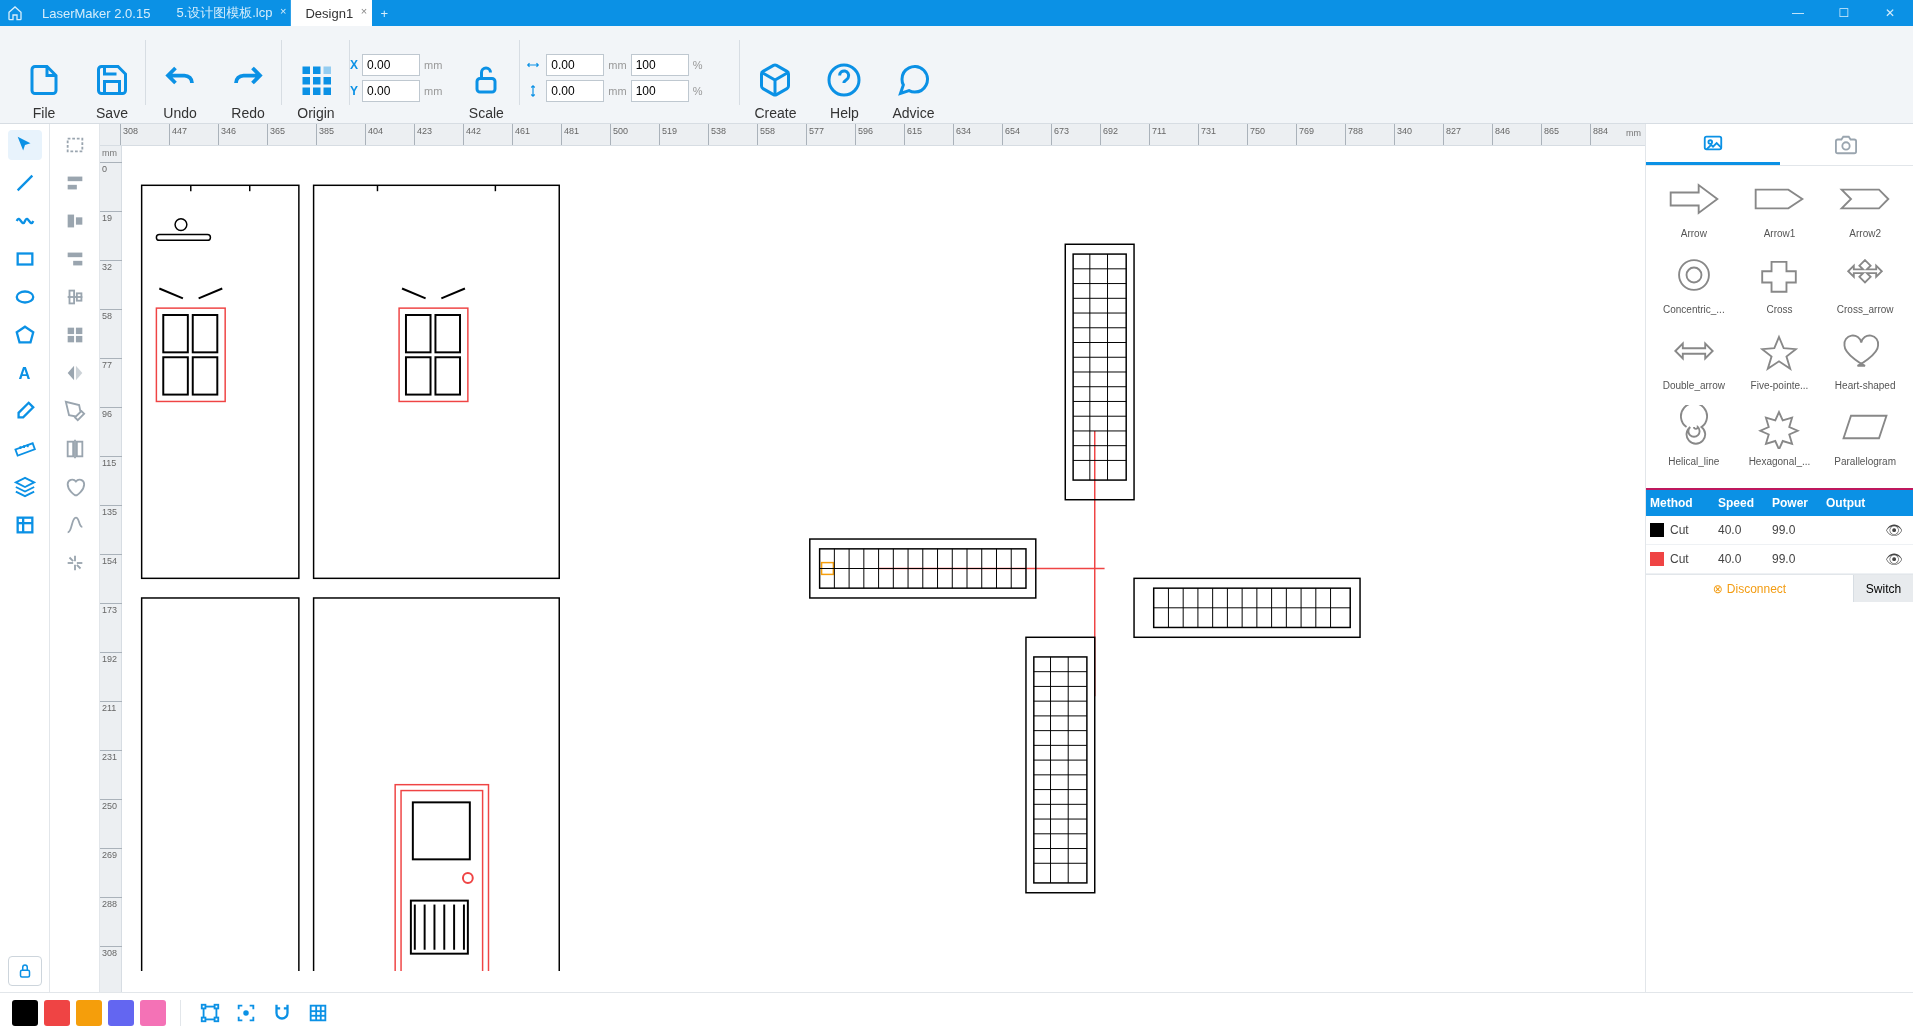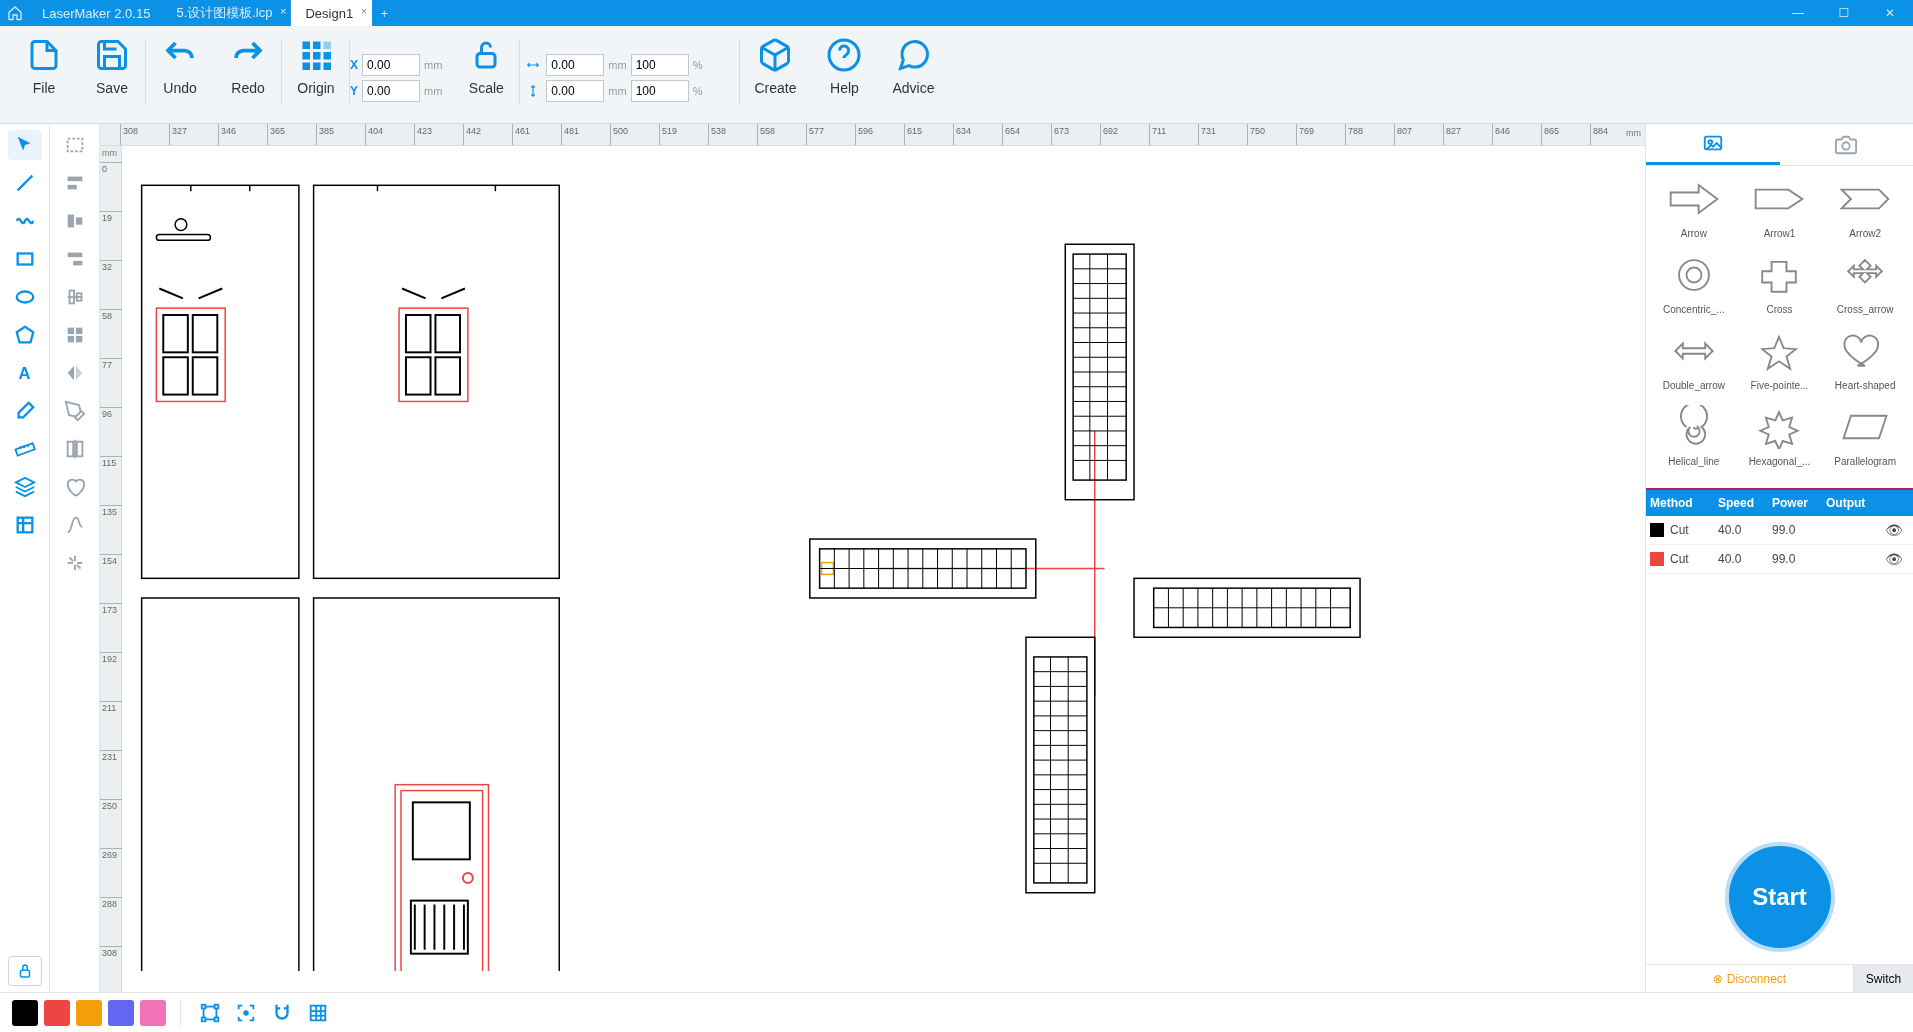--- a/index.html
+++ b/index.html
@@ -10,21 +10,21 @@
 .titlebar .app-name { padding: 0 12px; color: #d6edfb; }
 .tab { height: 26px; display:flex; align-items:center; padding:0 18px 0 14px; position:relative; font-size:13px; border-right:1px solid rgba(255,255,255,0.15);}
 .tab .closex { position:absolute; right:4px; top:5px; font-size:11px; }
 .tab.blue { background:#0b91e5; color:#d6edfb; }
 .tab.white { background:#fff; color:#333; }
 .tab-add { width:24px; display:flex; align-items:center; justify-content:center; color:#d6edfb;}
 .win-controls { position:absolute; right:0; top:0; height:26px; display:flex; }
 .win-btn { width:46px; display:flex; align-items:center; justify-content:center; color:#d6edfb; font-size:12px;}
 
 .toolbar { background:#f2f5f8; border-bottom:1px solid #d7dde3; display:flex; align-items:stretch; padding:6px 10px 0 10px; height:98px; }
-.tool-seg { display:flex; flex-direction:column; align-items:center; justify-content:flex-start; padding:2px 14px; position:relative;}
+.tool-seg { display:flex; flex-direction:column; align-items:center; justify-content:flex-end; padding:2px 14px; position:relative;}
 .tool-seg.sep::after { content:""; position:absolute; right:0; top:8px; bottom:18px; width:1px; background:#d7dde3;}
 .tool-icon { color:#0b91e5; width:40px; height:42px; display:flex; align-items:center; justify-content:center;}
 .tool-icon svg { width:36px; height:36px; }
 .tool-label { font-size:14px; color:#333; margin-top:4px;}
 .coord-group { display:flex; flex-direction:column; gap:4px; justify-content:center; padding-right:10px;}
 .coord-row { display:flex; align-items:center; gap:4px; font-size:12px; color:#0b91e5; font-weight:bold;}
 .coord-row input { width:58px; height:22px; border:1px solid #bfc8d0; font-size:12px; padding:0 4px; }
 .coord-row .unit { color:#999; font-weight:normal; font-size:11px;}
 .pct-input { width:40px; height:22px; border:1px solid #bfc8d0; font-size:12px; padding:0 4px;}
 .dim-icon { color:#0b91e5; width:18px; display:flex; justify-content:center;}
@@ -387,21 +387,21 @@
       </div>
   </div>
 
   <div class="canvas-wrap">
     <div class="ruler-h" id="ruler-h">
       <span class="mm-label" style="right:4px; top:4px;">mm</span>
     <div class="tick" style="left: 20px;">
           <span>308</span>
         </div>
         <div class="tick" style="left: 69px;">
-          <span>327</span>
+          <span>447</span>
         </div>
         <div class="tick" style="left: 118px;">
           <span>346</span>
         </div>
         <div class="tick" style="left: 167px;">
           <span>365</span>
         </div>
         <div class="tick" style="left: 216px;">
           <span>385</span>
         </div>
@@ -462,21 +462,21 @@
         <div class="tick" style="left: 1147px;">
           <span>750</span>
         </div>
         <div class="tick" style="left: 1196px;">
           <span>769</span>
         </div>
         <div class="tick" style="left: 1245px;">
           <span>788</span>
         </div>
         <div class="tick" style="left: 1294px;">
-          <span>807</span>
+          <span>340</span>
         </div>
         <div class="tick" style="left: 1343px;">
           <span>827</span>
         </div>
         <div class="tick" style="left: 1392px;">
           <span>846</span>
         </div>
         <div class="tick" style="left: 1441px;">
           <span>865</span>
         </div>
@@ -824,23 +824,20 @@
           </div>
           <div class="lt-row">
             <div class="lt-col-m"><span class="sw" style="background:#ef4444"></span>Cut</div>
             <div class="lt-col-s">40.0</div>
             <div class="lt-col-p">99.0</div>
             <div class="lt-col-o" style="text-align:right;padding-right:10px"><span class="eye">👁</span></div>
           </div>
         </div>
     </div>
 
-    <div class="start-area">
-      <div class="start-btn">Start</div>
-    </div>
 
     <div class="rp-foot">
       <div class="disc">
           <span style="color:#f39c12">⊗</span>
           <span>Disconnect</span>
         </div>
       <div class="switch">Switch</div>
     </div>
   </div>
 </div>

